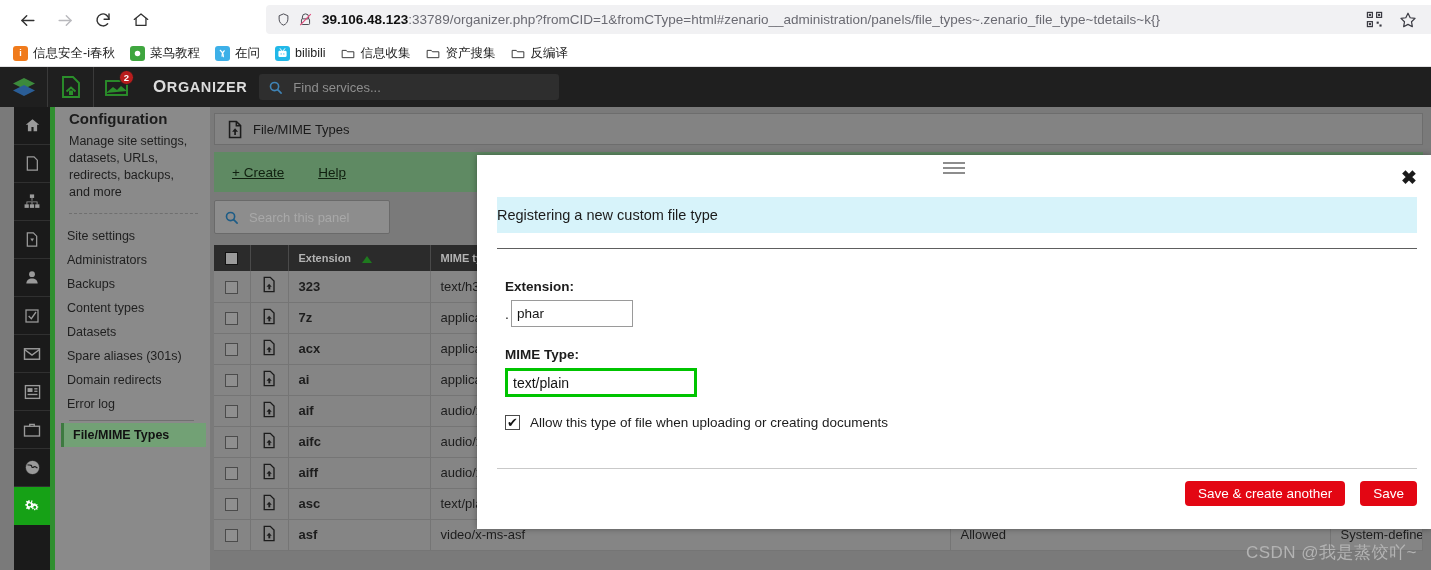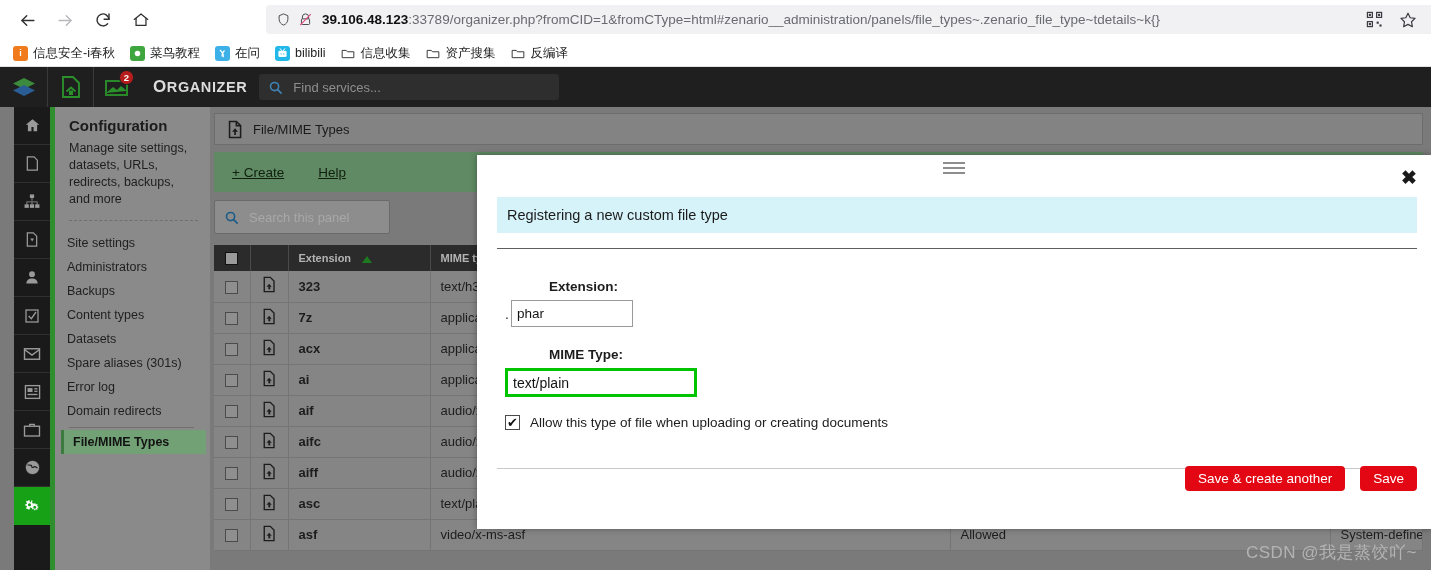--- a/index.html
+++ b/index.html
@@ -110,21 +110,21 @@
   .rail-item {
     height: 38px; display: flex; align-items: center; justify-content: center;
     border-bottom: 1px solid #303030; color: #9a9a9a; cursor: pointer;
   }
   .rail-item.active { background: #16a116; color: #ffffff; border-bottom-color: #16a116; }
   .rail-strip { position: absolute; left: 50px; top: 40px; width: 5px; height: 463px; background: #2f8f2f; }
 
   
   .cfg {
     position: absolute; left: 55px; top: 40px; width: 155px; height: 463px;
-    background: #8a8a8a; padding: 10px 12px 0 14px;
+    background: #8a8a8a; padding: 3px 12px 0 14px;
   }
   .cfg h2 { margin: 0 0 6px 0; font-size: 15px; color: #1c1c1c; font-weight: 700; }
   .cfg p  { margin: 0; font-size: 12.5px; color: #1e1e1e; line-height: 1.35; }
   .cfg-div { margin: 12px 0 10px 0; border-top: 1px dashed #6f6f6f; }
   .cfg-item {
     font-size: 12.5px; color: #1f1f1f; padding: 5px 6px; margin: 0 -8px;
     cursor: pointer; white-space: nowrap;
   }
   .cfg-sep { margin: 4px 4px 2px 0; border-top: 1px solid #707070; }
   .cfg-item.active {
@@ -204,26 +204,26 @@
     position: absolute; left: 50%; top: 7px; transform: translateX(-50%);
     width: 22px; cursor: move;
   }
   .modal-handle i { display: block; height: 2px; background: #8d8d8d; margin-bottom: 3px; }
   .modal-close {
     position: absolute; right: 14px; top: 13px; font-size: 19px; font-weight: 700;
     color: #1a1a1a; cursor: pointer; line-height: 1; user-select: none;
   }
   .modal-banner {
     position: absolute; left: 20px; top: 42px; right: 14px; height: 36px;
-    background: #d7f3fa; display: flex; align-items: center; padding-left: 10px;
+    background: #d7f3fa; display: flex; align-items: center; 
     font-size: 14.5px; color: #1b1b1b;
   }
   .modal-rule { position: absolute; left: 20px; top: 93px; right: 14px; border-top: 1px solid #5e5e5e; }
   .modal-body { position: absolute; left: 28px; top: 124px; right: 14px; }
-  .f-label { font-size: 13.5px; font-weight: 700; color: #1c1c1c; margin-bottom: 6px; margin-left: 44px; }
+  .f-label { font-size: 13.5px; font-weight: 700; color: #1c1c1c; margin-bottom: 6px; }
   .ext-row { display: flex; align-items: center; }
   .ext-dot { font-size: 14px; color: #1c1c1c; margin-right: 2px; }
   .ext-input {
     width: 122px; height: 27px; border: 1px solid #9a9a9a; background: #fff;
     font-size: 13.5px; padding: 0 5px; color: #141414; outline: none;
     font-family: "Liberation Sans", sans-serif;
   }
   .mime-input {
     width: 192px; height: 29px; border: 3px solid #00c400; background: #fff;
     font-size: 14px; padding: 0 5px; color: #141414; outline: none;
@@ -231,21 +231,21 @@
   }
   .chk-row { display: flex; align-items: center; margin-top: 18px; }
   .chk {
     width: 15px; height: 15px; border: 1px solid #4a4a4a; background: #fff;
     margin-right: 10px; display: flex; align-items: center; justify-content: center;
     font-size: 13px; color: #111; cursor: pointer; line-height: 1;
   }
   .chk-label { font-size: 13.5px; color: #1c1c1c; }
   .modal-foot-rule { position: absolute; left: 20px; top: 313px; right: 14px; border-top: 1px solid #c9c9c9; }
   .modal-actions {
-    position: absolute; right: 14px; top: 311px; display: flex; gap: 15px; align-items: center;
+    position: absolute; right: 14px; top: 326px; display: flex; gap: 15px; align-items: center;
   }
   .btn-red {
     background: #e30613; color: #ffffff; border: 0; border-radius: 4px;
     height: 25px; padding: 0 13px; font-size: 13.5px; cursor: pointer;
     font-family: "Liberation Sans", sans-serif;
   }
 </style>
 </head>
 <body>
 
@@ -490,22 +490,22 @@
     <div class="cfg">
       <h2>Configuration</h2>
       <p>Manage site settings, datasets, URLs, redirects, backups, and more</p>
       <div class="cfg-div"></div>
       <div class="cfg-item">Site settings</div>
       <div class="cfg-item">Administrators</div>
       <div class="cfg-item">Backups</div>
       <div class="cfg-item">Content types</div>
       <div class="cfg-item">Datasets</div>
       <div class="cfg-item">Spare aliases (301s)</div>
+      <div class="cfg-item">Domain redirects</div>
       <div class="cfg-item">Error log</div>
-      <div class="cfg-item">Domain redirects</div>
       <div class="cfg-sep"></div>
       <div class="cfg-item active">File/MIME Types</div>
     </div>
 
     <div class="main">
       <div class="crumb">
         <span class="cico">
           <svg width="17" height="19" viewBox="0 0 20 22" fill="none" stroke="#1c1c1c" stroke-width="1.8">
               <path d="M3 1.5h8l5 5V20.5H3z"></path>
               <path d="M11 1.5v5h5"></path>

